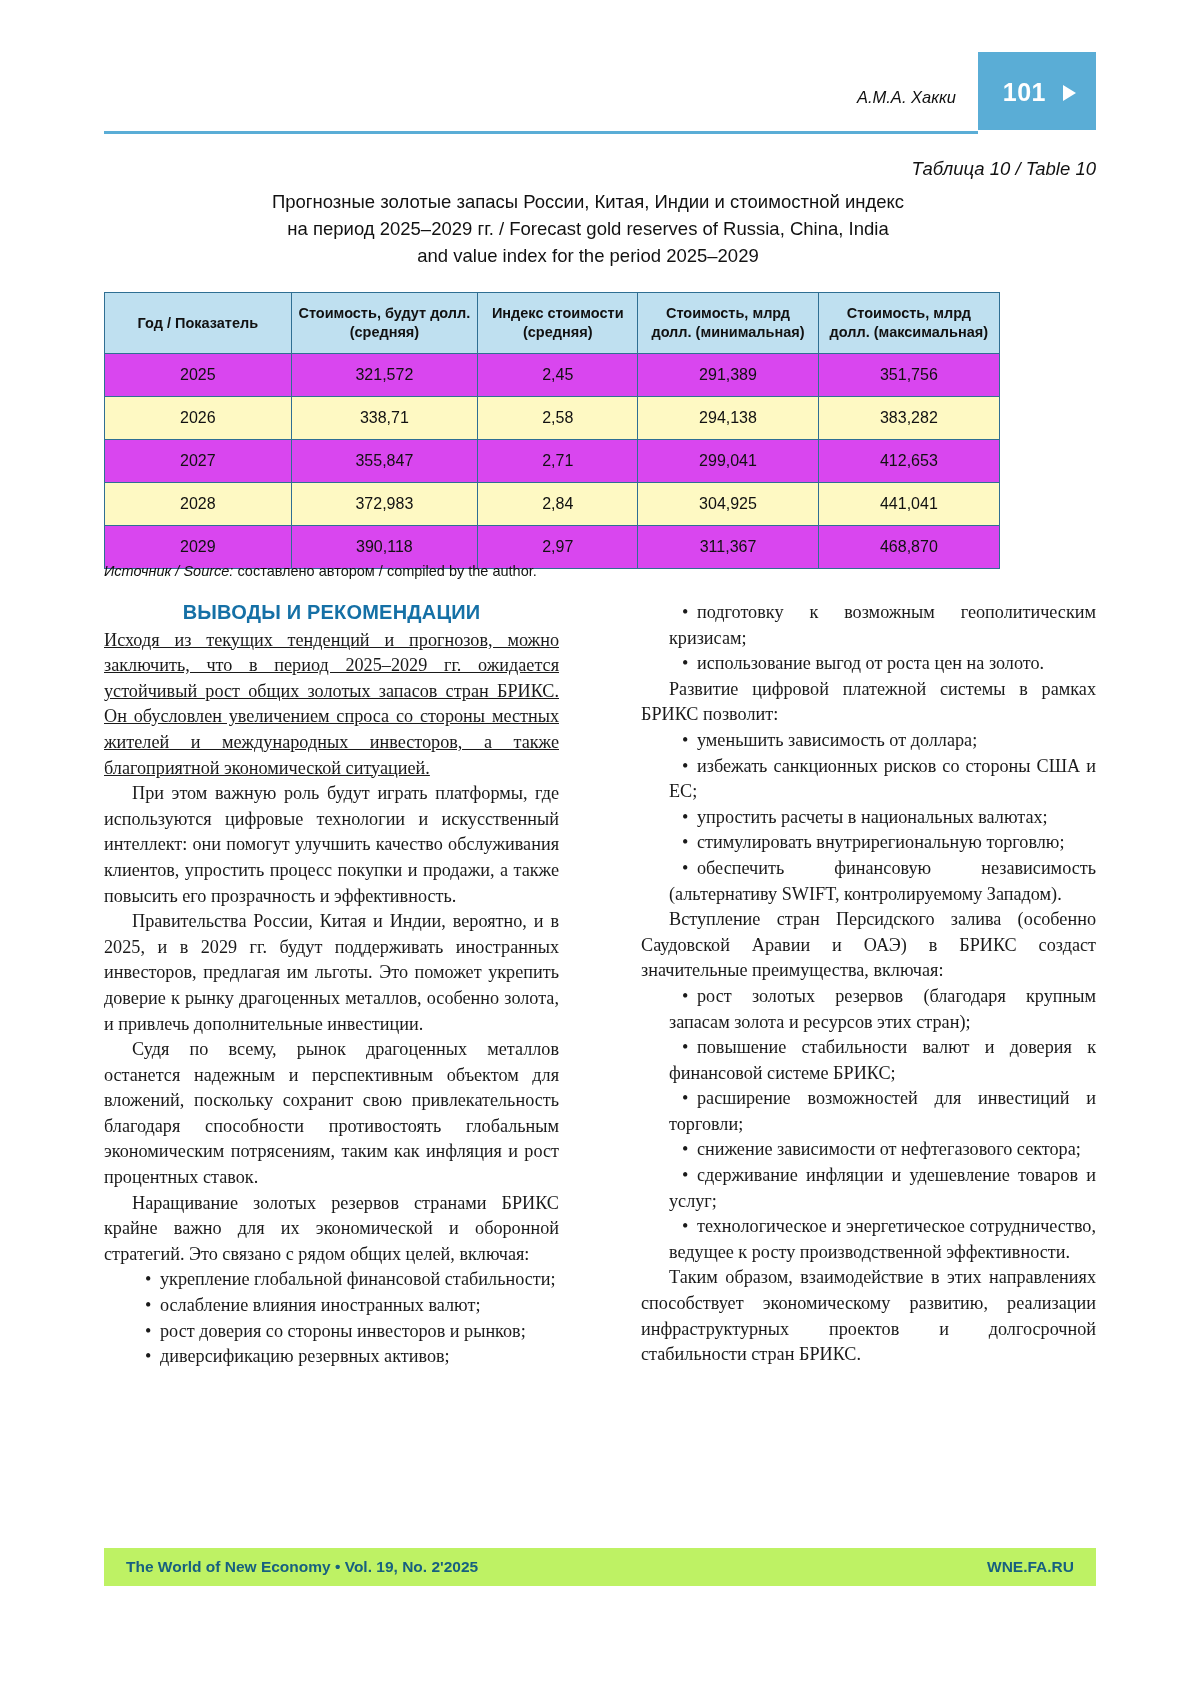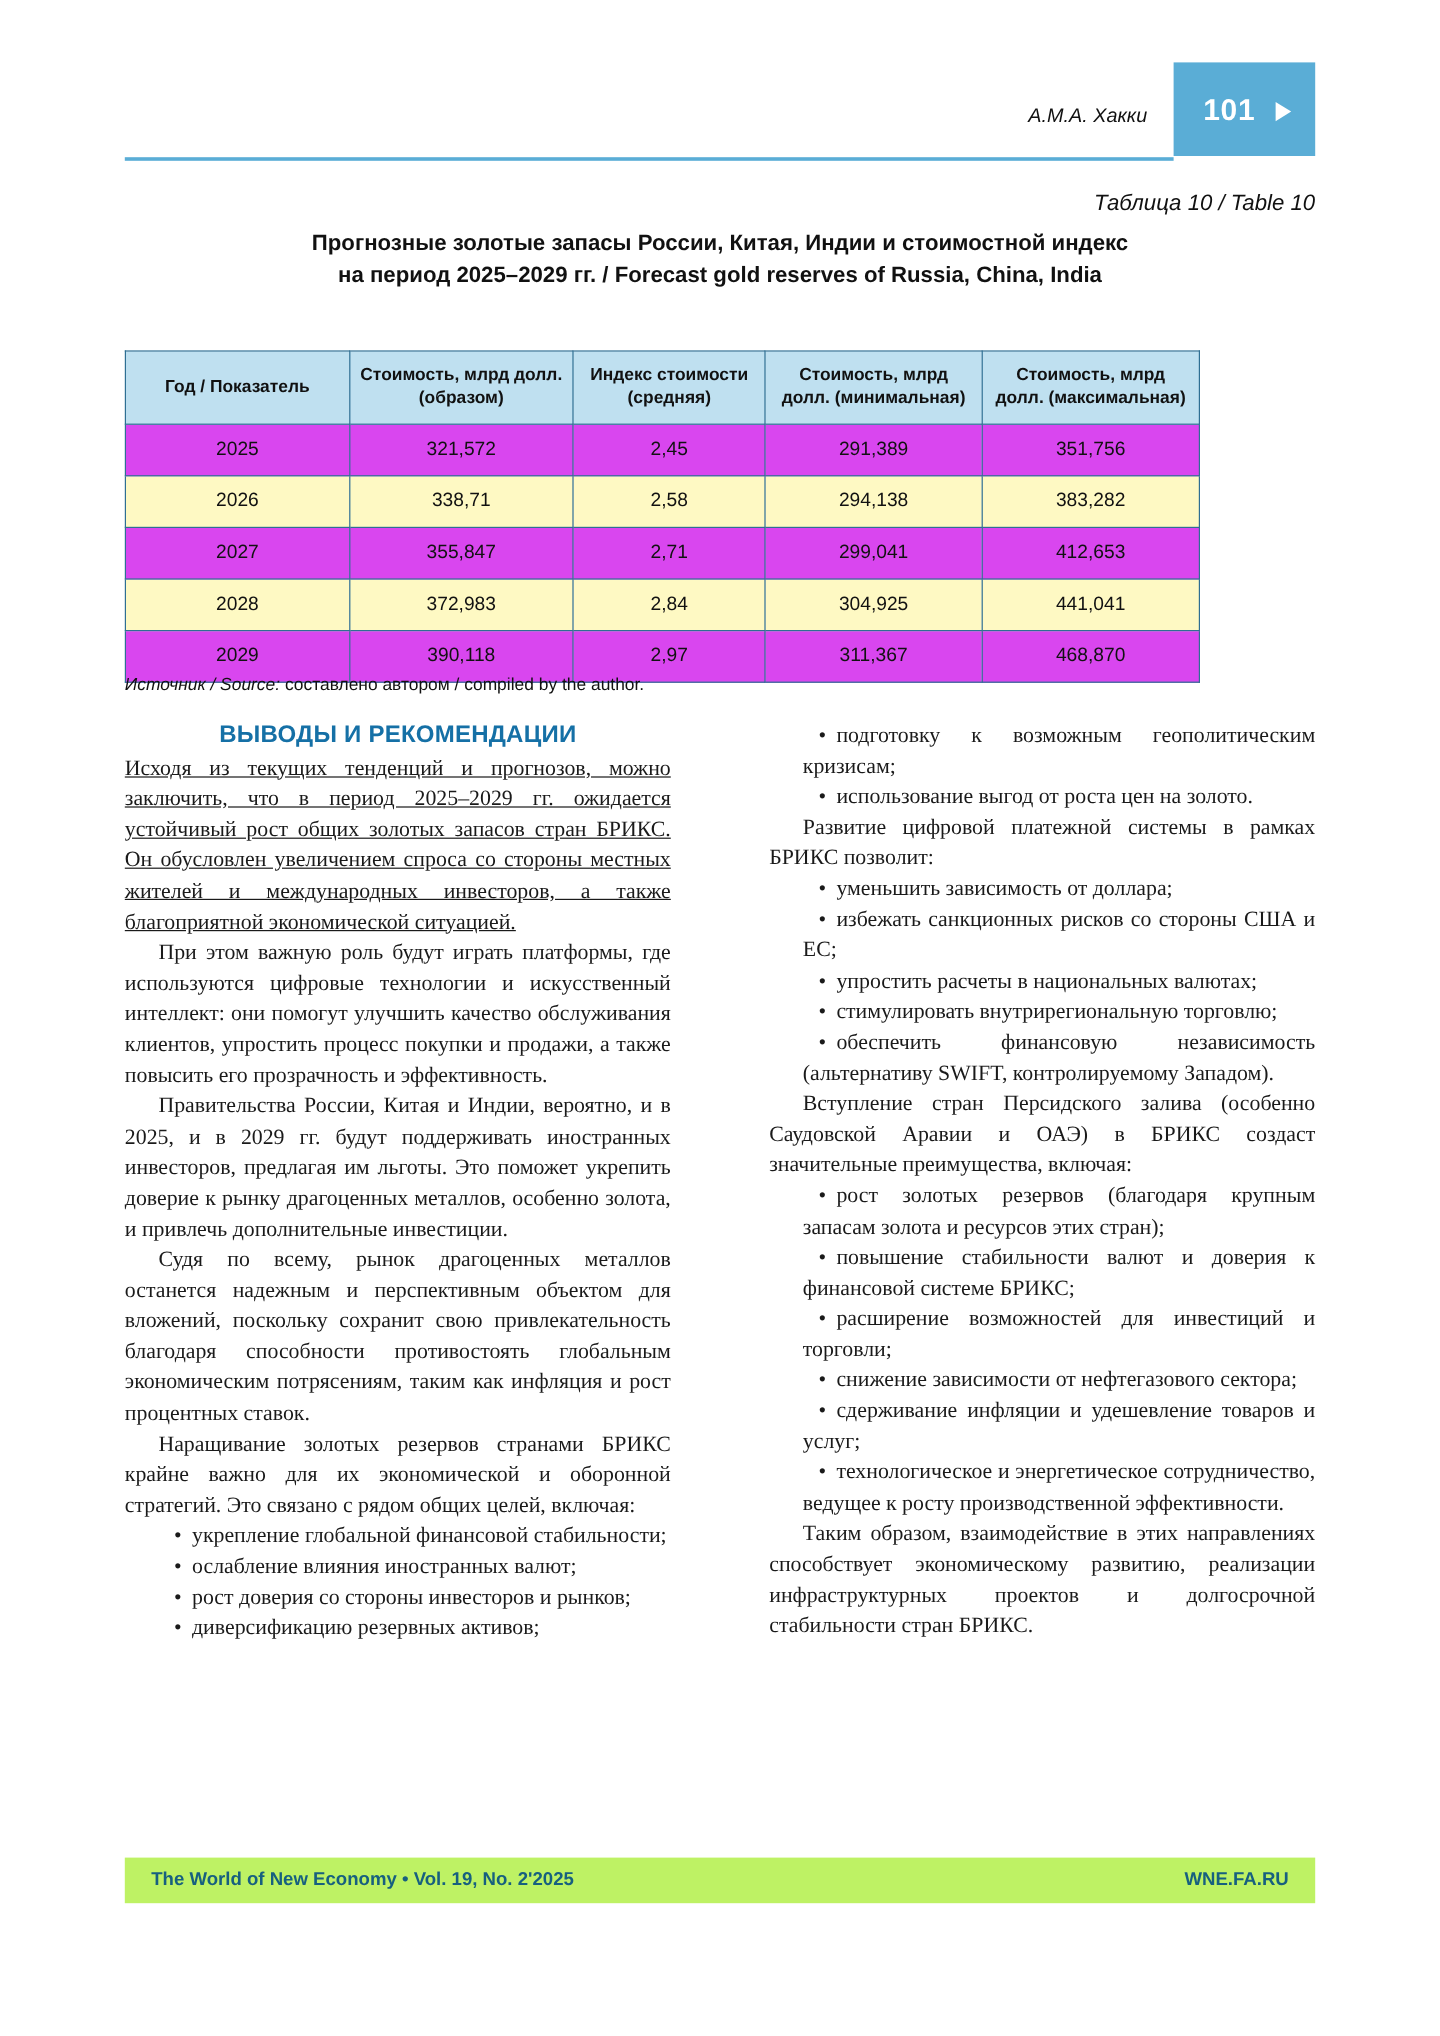--- a/index.html
+++ b/index.html
@@ -76,25 +76,25 @@
     top: 158px;
     right: 104px;
     font-family: "Liberation Sans", sans-serif;
     font-style: italic;
     font-size: 18.5px;
     color: #111;
   }
   .table-title {
     position: absolute;
     top: 188px;
-    left: 104px;
+    left: 92px;
     width: 992px;
     text-align: center;
     font-family: "Liberation Sans", sans-serif;
-    font-weight: bold;
+    font-weight: normal;
     font-size: 18.5px;
     line-height: 27px;
     color: #111;
   }
 
   
   .data-table {
     position: absolute;
     top: 292px;
     left: 104px;
@@ -225,27 +225,28 @@
   <div class="header-author">А.М.А. Хакки</div>
   <div class="header-pagenum">101</div>
   <div class="header-arrow"></div>
   <div class="header-rule"></div>
 </div>
 
 <div class="table-label">Таблица 10 / Table 10</div>
 <div class="table-title">
   <div>Прогнозные золотые запасы России, Китая, Индии и стоимостной индекс</div>
   <div>на период 2025–2029 гг. / Forecast gold reserves of Russia, China, India</div>
+  <div>and value index for the period 2025–2029</div>
 </div>
 
 <table class="data-table">
   <thead>
     <tr>
       <th class="col-year">Год / Показатель</th>
-      <th class="col-avg">Стоимость, млрд долл. (образом)</th>
+      <th class="col-avg">Стоимость, будут долл. (средняя)</th>
       <th class="col-index">Индекс стоимости (средняя)</th>
       <th class="col-min">Стоимость, млрд долл. (минимальная)</th>
       <th class="col-max">Стоимость, млрд долл. (максимальная)</th>
     </tr>
   </thead>
   <tbody>
     <tr>
       <td>2025</td>
       <td>321,572</td>
       <td>2,45</td>

